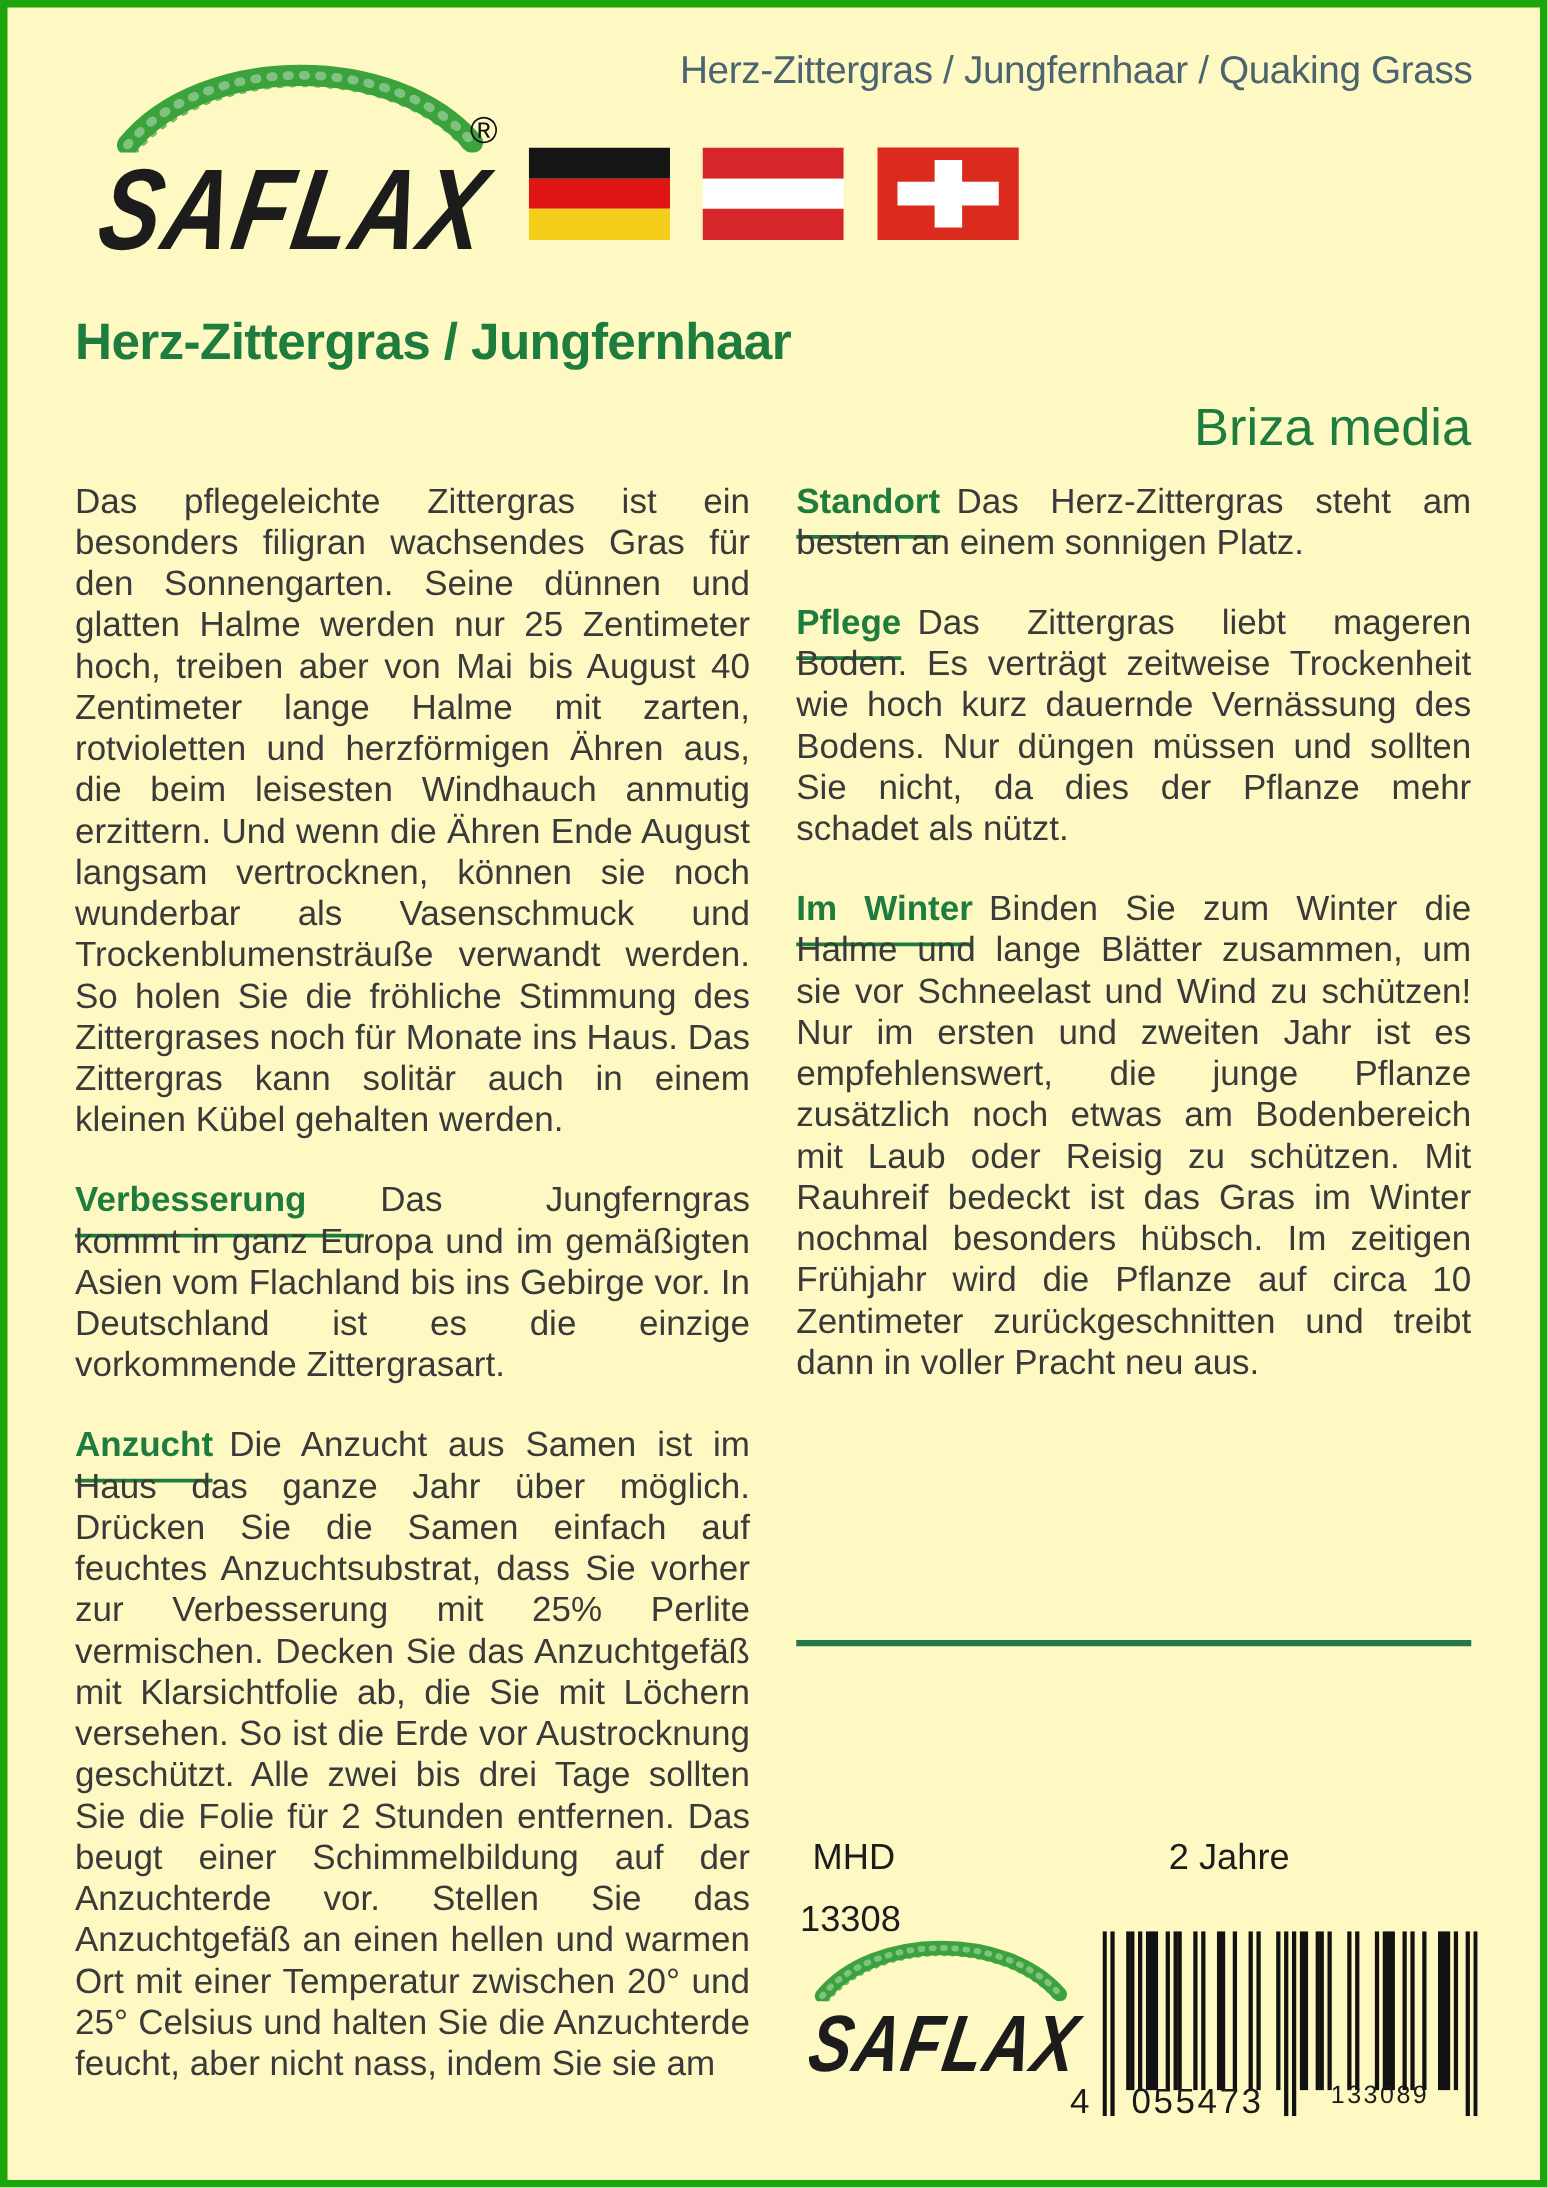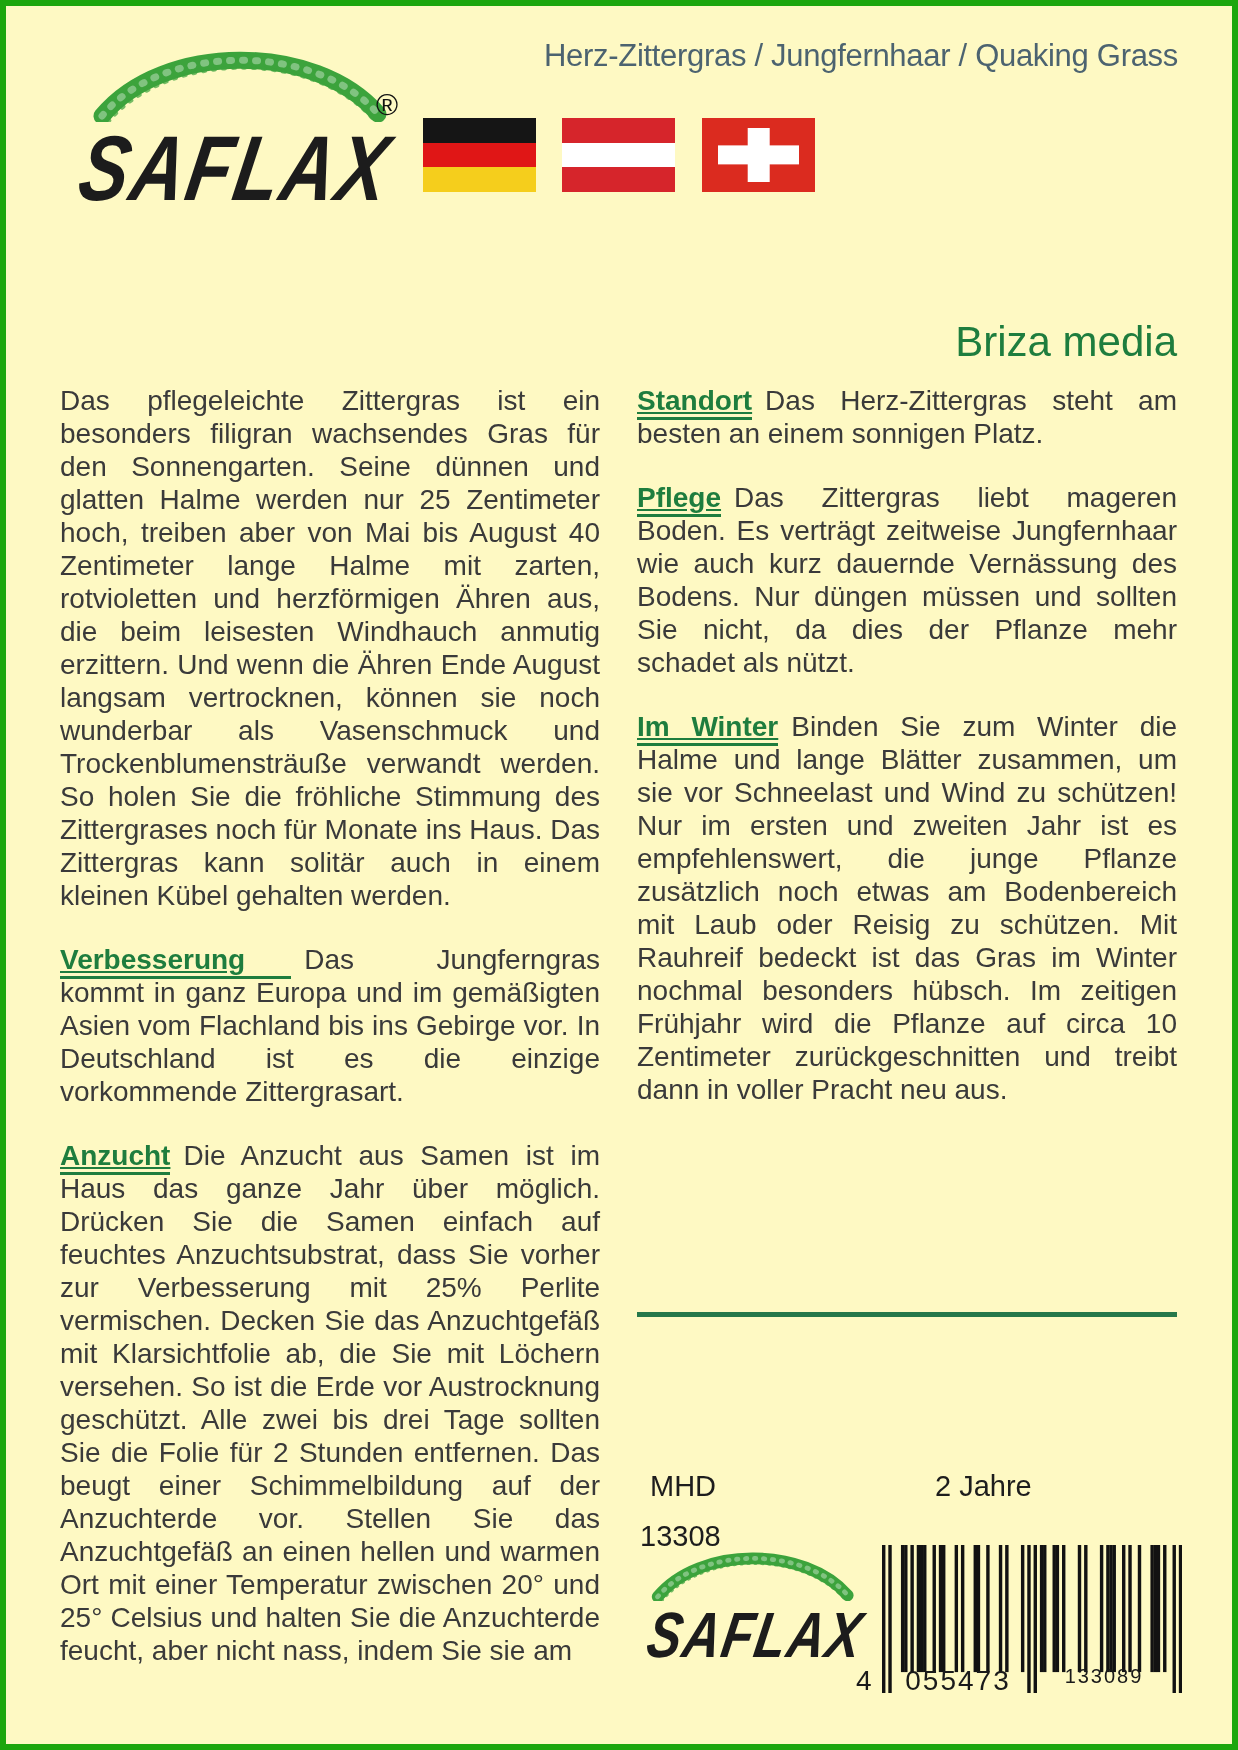--- a/index.html
+++ b/index.html
@@ -51,23 +51,22 @@
     font-size:42px; color:#1E7D3E;
   }
   
   .col{ position:absolute; top:384px; width:540px; font-size:28px; line-height:33px;
         color:#3A3A3A; text-align:justify; hyphens:auto; }
   .col-left{ left:60px; }
   .col-right{ left:637px; width:540px; }
   .col p{ margin:0 0 31px 0; }
   .sec-h{
     color:#1E7D3E; font-weight:700;
-    border-bottom:3px solid #1E7D3E; padding-bottom:1px;
+    border-bottom:3px solid #1E7D3E; padding-bottom:12px;
     margin-right:13px;
-    text-decoration:underline;
   }
   .sec-h.wide{ padding-right:46px; }
   
   .rule{ position:absolute; left:637px; top:1312px; width:540px; height:5px; background:#26784A; }
   .info{ position:absolute; left:640px; top:1470px; width:540px; }
   .info-row{ display:flex; height:50px; font-size:29px; color:#1d1d1d; }
   .info-label{ width:285px;margin-left:10px; }
   
   .barcode{ position:absolute; left:872px; top:1545px; width:320px; height:168px; }
   .barcode svg{ position:absolute; left:10px; top:0; width:300px; height:148px; }
@@ -99,38 +98,39 @@
   <div class="flag flag-at">
     <div class="band b1"></div>
     <div class="band b2"></div>
     <div class="band b3"></div>
   </div>
   <div class="flag flag-ch">
     <div class="cross-v"></div>
     <div class="cross-h"></div>
   </div>
 
+  <div class="title">Herz-Zittergras / Jungfernhaar</div>
   <div class="botanical">Briza media</div>
 
   <div class="col col-left">
     <p><span>Das pflegeleichte Zittergras ist ein besonders filigran wachsendes Gras für den Sonnengarten. Seine dünnen und glatten Halme werden nur 25 Zentimeter hoch, treiben aber von Mai bis August 40 Zentimeter lange Halme mit zarten, rotvioletten und herzförmigen Ähren aus, die beim leisesten Windhauch anmutig erzittern. Und wenn die Ähren Ende August langsam vertrocknen, können sie noch wunderbar als Vasenschmuck und Trockenblumensträuße verwandt werden. So holen Sie die fröhliche Stimmung des Zittergrases noch für Monate ins Haus. Das Zittergras kann solitär auch in einem kleinen Kübel gehalten werden.</span></p>
     <p>
       <span class="sec-h wide">Verbesserung</span><span>Das Jungferngras kommt in ganz Europa und im gemäßigten Asien vom Flachland bis ins Gebirge vor. In Deutschland ist es die einzige vorkommende Zittergrasart.</span>
     </p>
     <p>
       <span class="sec-h">Anzucht</span><span>Die Anzucht aus Samen ist im Haus das ganze Jahr über möglich. Drücken Sie die Samen einfach auf feuchtes Anzuchtsubstrat, dass Sie vorher zur Verbesserung mit 25% Perlite vermischen. Decken Sie das Anzuchtgefäß mit Klarsichtfolie ab, die Sie mit Löchern versehen. So ist die Erde vor Austrocknung geschützt. Alle zwei bis drei Tage sollten Sie die Folie für 2 Stunden entfernen. Das beugt einer Schimmelbildung auf der Anzuchterde vor. Stellen Sie das Anzuchtgefäß an einen hellen und warmen Ort mit einer Temperatur zwischen 20° und 25° Celsius und halten Sie die Anzuchterde feucht, aber nicht nass, indem Sie sie am</span>
     </p>
   </div>
 
   <div class="col col-right">
     <p>
       <span class="sec-h">Standort</span><span>Das Herz-Zittergras steht am besten an einem sonnigen Platz.</span>
     </p>
     <p>
-      <span class="sec-h">Pflege</span><span>Das Zittergras liebt mageren Boden. Es verträgt zeitweise Jungfernhaar wie auch kurz dauernde Vernässung des Bodens. Nur düngen müssen und sollten Sie nicht, da dies der Pflanze mehr schadet als nützt.</span>
+      <span class="sec-h">Pflege</span><span>Das Zittergras liebt mageren Boden. Es verträgt zeitweise Trockenheit wie hoch kurz dauernde Vernässung des Bodens. Nur düngen müssen und sollten Sie nicht, da dies der Pflanze mehr schadet als nützt.</span>
     </p>
     <p>
       <span class="sec-h">Im Winter</span><span>Binden Sie zum Winter die Halme und lange Blätter zusammen, um sie vor Schneelast und Wind zu schützen! Nur im ersten und zweiten Jahr ist es empfehlenswert, die junge Pflanze zusätzlich noch etwas am Bodenbereich mit Laub oder Reisig zu schützen. Mit Rauhreif bedeckt ist das Gras im Winter nochmal besonders hübsch. Im zeitigen Frühjahr wird die Pflanze auf circa 10 Zentimeter zurückgeschnitten und treibt dann in voller Pracht neu aus.</span>
     </p>
   </div>
 
   <div class="rule"></div>
 
   <div class="info">
     <div class="info-row">

